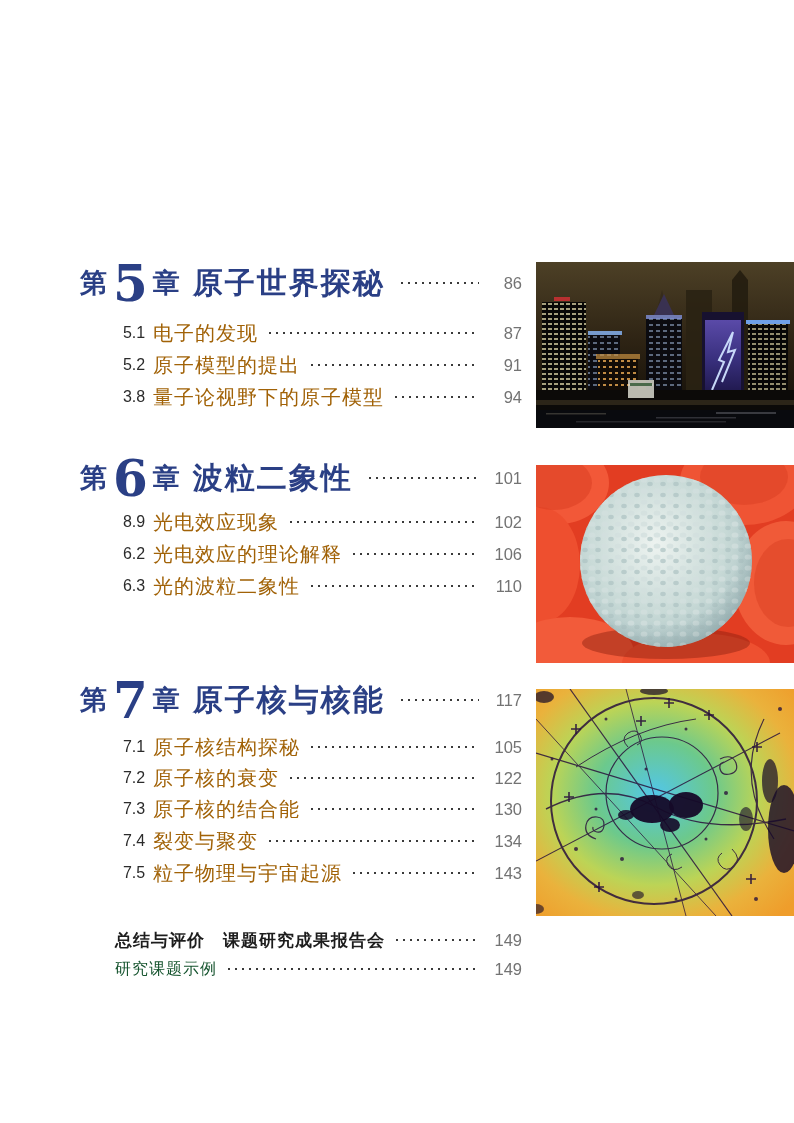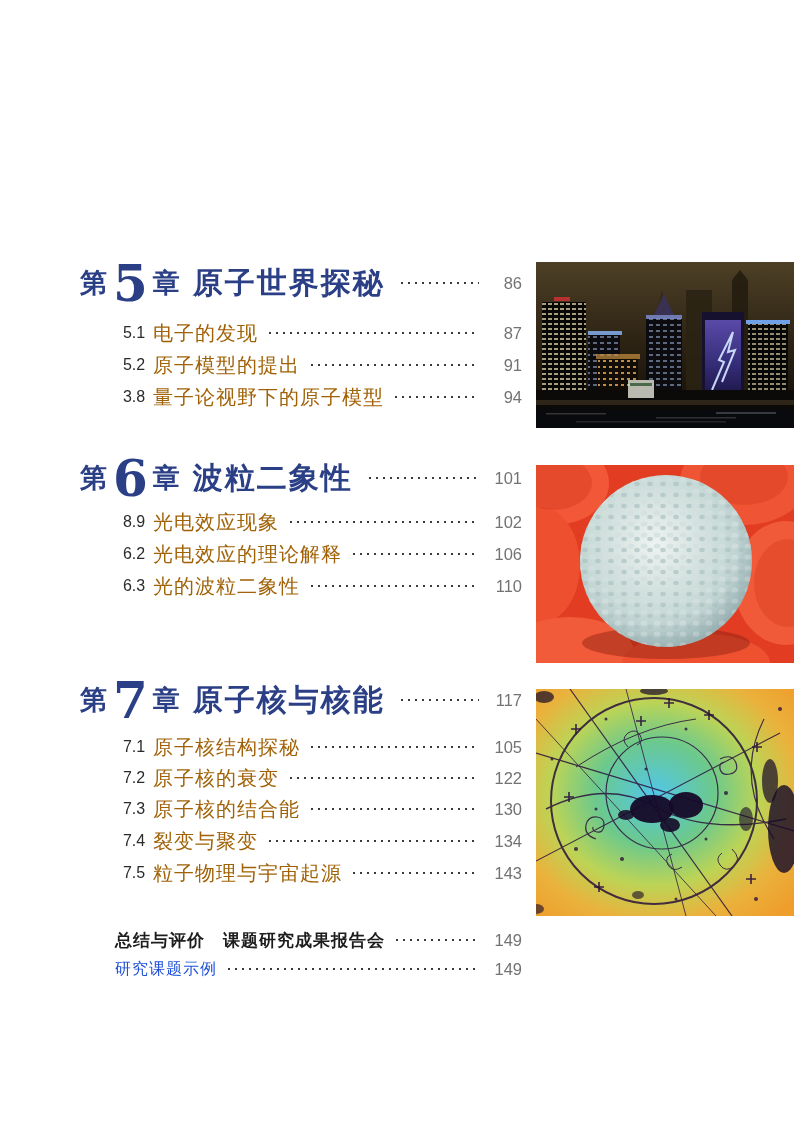--- a/index.html
+++ b/index.html
@@ -20,21 +20,21 @@
   .ch-num{
     font-family:"DejaVu Serif", serif;font-size:50px;font-weight:bold;
     color:#2a3f85;margin:0 5px;position:relative;top:1px;line-height:1;
   }
   .ch-title{
     font-size:30px;font-weight:bold;color:#2a3f85;letter-spacing:2px;margin-left:12px;
     white-space:nowrap;
   }
   .sec-num{font-size:16px;width:38px;flex:0 0 38px;color:#2b2b2b;text-align:center;}
   .sec-title{font-size:20px;color:#a16207;letter-spacing:1px;white-space:nowrap;font-family:Liberation Mono, monospace;}
-  .extra-title{font-size:16px;color:#1d4ed8;letter-spacing:1px;white-space:nowrap;}
+  .extra-title{font-size:16px;color:#14532d;letter-spacing:1px;white-space:nowrap;}
   .extra-row.bold .extra-title{font-weight:bold;font-size:17px;color:#1d1d1d;}
   .dots{
     flex:1 1 auto;height:2px;margin:0 9px 0 11px;
     background:repeating-linear-gradient(to right,#3a3a3a 0 2px,transparent 2px 7px);
   }
   .chapter-row .dots{margin-left:16px;}
   .pagenum{
     flex:0 0 34px;width:34px;text-align:right;font-size:16.5px;color:#737373;
   }
   

